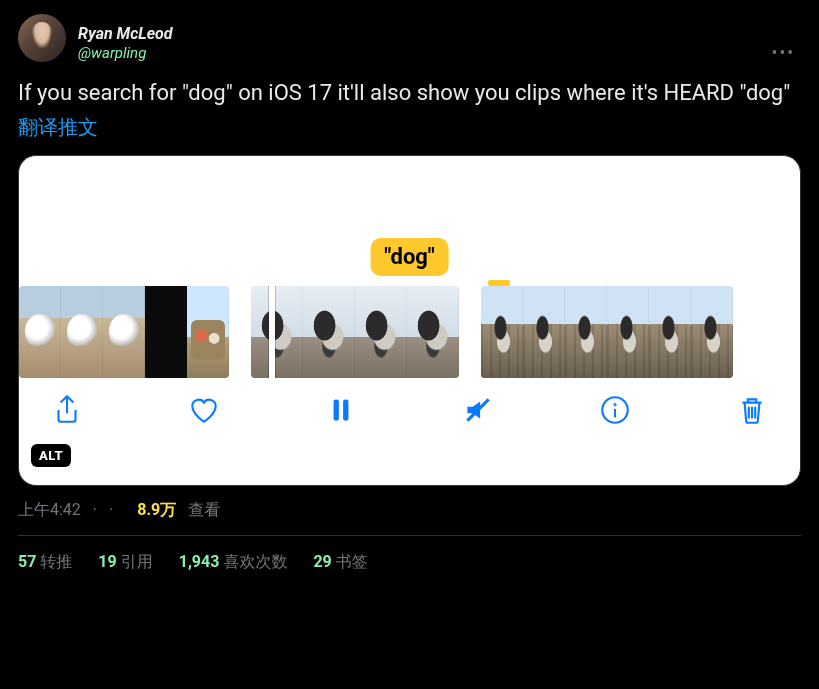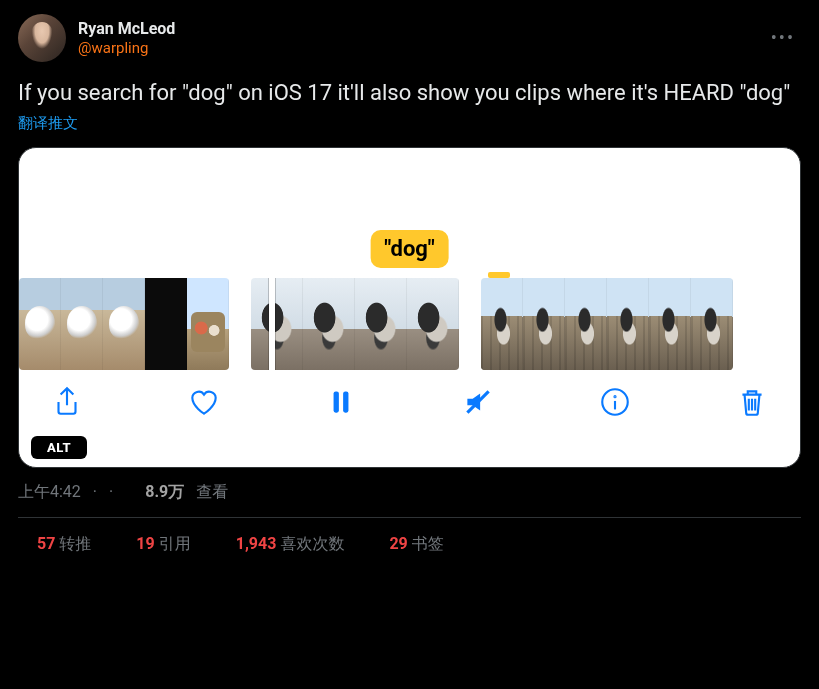--- a/index.html
+++ b/index.html
@@ -9,21 +9,22 @@
     color: #e7e9ea;
     width: 819px;
     height: 689px;
     overflow: hidden;
   }
   .tweet {
     padding: 14px 18px 0 18px;
   }
   .header {
     display: flex;
-    align-items: center;
+    align-items: flex-end;
+    font-style: italic;
   }
   .avatar {
     width: 48px;
     height: 48px;
     border-radius: 50%;
     background: linear-gradient(135deg, #8a6b58 0%, #5a4438 40%, #2b2420 100%);
     flex-shrink: 0;
     position: relative;
     overflow: hidden;
   }
@@ -39,40 +40,40 @@
     margin-left: 12px;
     flex: 1;
   }
   .display-name {
     font-weight: 700;
     font-size: 16px;
     color: #e7e9ea;
   }
   .handle {
     font-size: 15px;
-    color: #f97316;
+    color: #86efac;
     margin-top: 1px;
   }
   .more {
     color: #71767b;
     padding: 4px 6px;
     border-radius: 50%;
     font-size: 18px;
     letter-spacing: 2px;
     line-height: 10px;
   }
   .body-text {
     margin-top: 16px;
     font-size: 22px;
     line-height: 1.35;
     color: #e7e9ea;
   }
   .translate {
     margin-top: 6px;
-    font-size: 15px;
+    font-size: 20px;
     color: #1d9bf0;
   }
   .media {
     margin-top: 14px;
     border-radius: 18px;
     background: #fff;
     overflow: hidden;
     border: 1px solid #2f3336;
   }
   .media-top {
@@ -162,47 +163,47 @@
   .tb-btn.mute svg path.sp { fill:#0a7aff; stroke:none;}
   .alt-badge {
     position: relative;
     top: -8px;
     left: 12px;
     display: inline-block;
     background: #000;
     color: #fff;
     font-weight: 800;
     font-size: 13px;
-    padding: 4px 16px;
+    padding: 4px 8px;
     border-radius: 6px;
     letter-spacing: 0.5px;
-    margin-bottom: 0;
+    margin-bottom: 10px;
   }
   .meta {
     margin-top: 14px;
     color: #71767b;
     font-size: 16px;
     display: flex;
     gap: 12px;
     align-items: baseline;
     flex-wrap: wrap;
   }
-  .meta .views-num { color:#a3a3a3; font-weight:700; margin-left:20px;}
+  .meta .views-num { color:#fde047; font-weight:700; margin-left:12px;}
   .divider {
     border-top: 1px solid #2f3336;
     margin-top: 14px;
   }
   .stats {
     display: flex;
     gap: 26px;
     padding: 16px 0 0 0;
     font-size: 16px;
     color: #71767b;
   }
-  .stats .num { color:#ef4444; font-weight:700; margin-right:4px;margin-left:19px;}
+  .stats .num { color:#86efac; font-weight:700; margin-right:4px;}
 </style>
 </head>
 <body>
 
 <div class="tweet">
 
   <div class="header">
     <div class="avatar"></div>
     <div class="names">
       <div class="display-name">Ryan McLeod</div>

